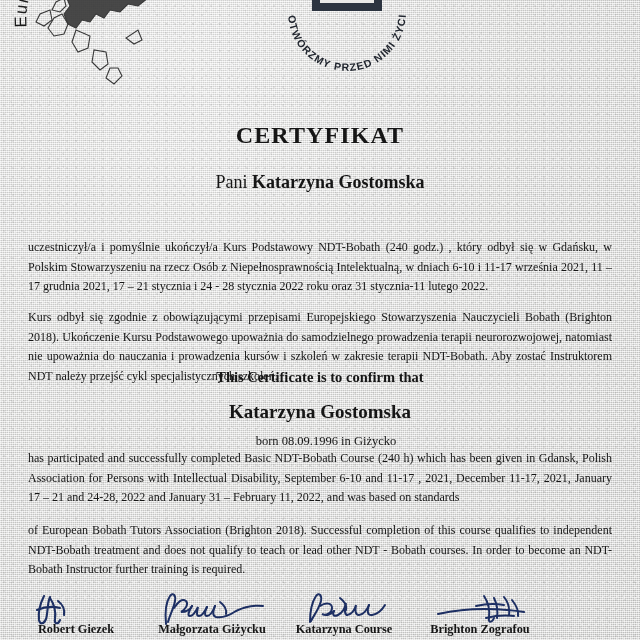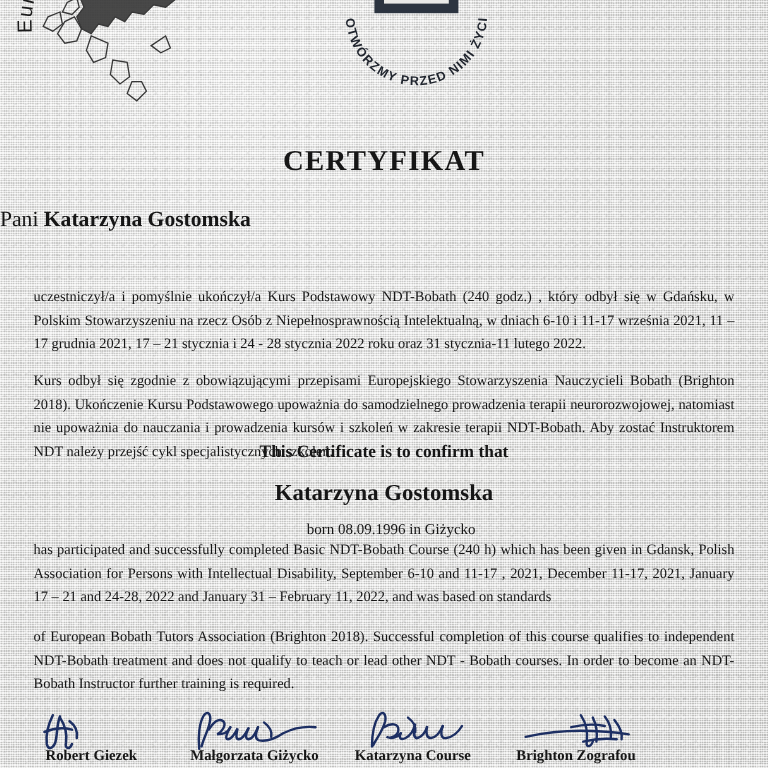--- a/index.html
+++ b/index.html
@@ -63,20 +63,21 @@
     top: 122px;
     text-align: center;
     font-size: 24px;
     font-weight: bold;
     letter-spacing: 1.1px;
   }
   .recipient-line {
     position: absolute;
     left: 0; right: 0;
     top: 172px;
+    text-align: center;
     font-size: 18px;
   }
   .recipient-line .salutation { font-weight: normal; }
   .recipient-line .name { font-weight: bold; }
 
   .birth-line-pl {
     position: absolute;
     left: 0; right: 0;
     top: 208px;
     text-align: center;
@@ -253,21 +254,21 @@
       <svg class="sig-mark" viewBox="0 0 160 34">
         <g fill="none" stroke="#1d2f63" stroke-width="2" stroke-linecap="round">
           <path d="M34,32 C33,22 34,10 38,4 C41,0 44,3 43,9 C42,16 38,22 36,30"></path>
           <path d="M42,16 C46,10 50,6 54,9 C57,12 53,18 49,20 C54,20 58,18 60,14"></path>
           <path d="M60,14 C57,19 55,24 58,24 C61,24 64,19 66,15 C65,20 64,24 67,24 C70,24 73,19 75,15"></path>
           <path d="M75,15 C73,19 72,24 75,24 C78,24 81,19 83,14"></path>
           <path d="M83,14 C81,19 80,24 84,25 C90,26 98,23 104,19 C112,15 122,13 131,14"></path>
           <path d="M88,10 C92,13 95,17 94,22"></path>
         </g>
       </svg>
-      <div class="sig-name">Małgorzata Giżycko</div>
+      <div class="sig-name">Małgorzata Giżycku</div>
     </div>
 
     <div class="sig-cell" style="left:264px">
       <svg class="sig-mark" viewBox="0 0 160 34">
         <g fill="none" stroke="#1d2f63" stroke-width="2" stroke-linecap="round">
           <path d="M46,30 C46,20 48,10 52,4 C55,0 58,3 57,9 C55,17 50,23 47,29"></path>
           <path d="M56,14 C62,10 68,11 68,16 C68,21 62,24 58,22 C62,24 67,23 70,19"></path>
           <path d="M70,19 C68,23 70,25 74,23 C78,21 81,16 82,11 C81,17 80,22 83,23"></path>
           <path d="M83,23 C87,23 91,18 92,13 C91,18 91,23 95,23 C99,23 103,18 105,13"></path>
           <path d="M105,13 C103,18 103,24 108,23 C114,22 118,18 121,13"></path>

